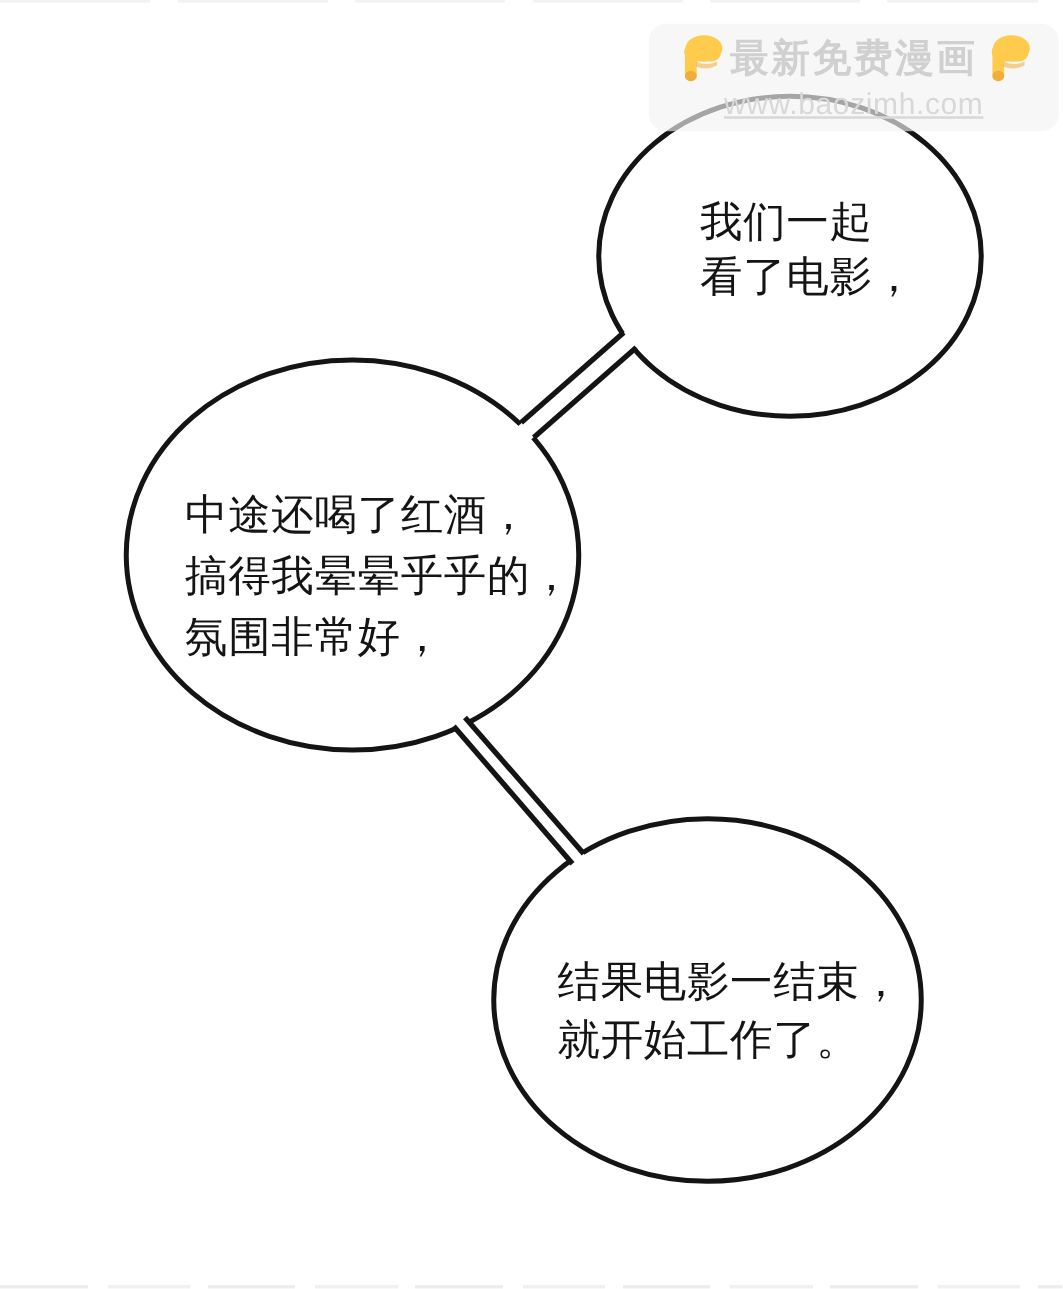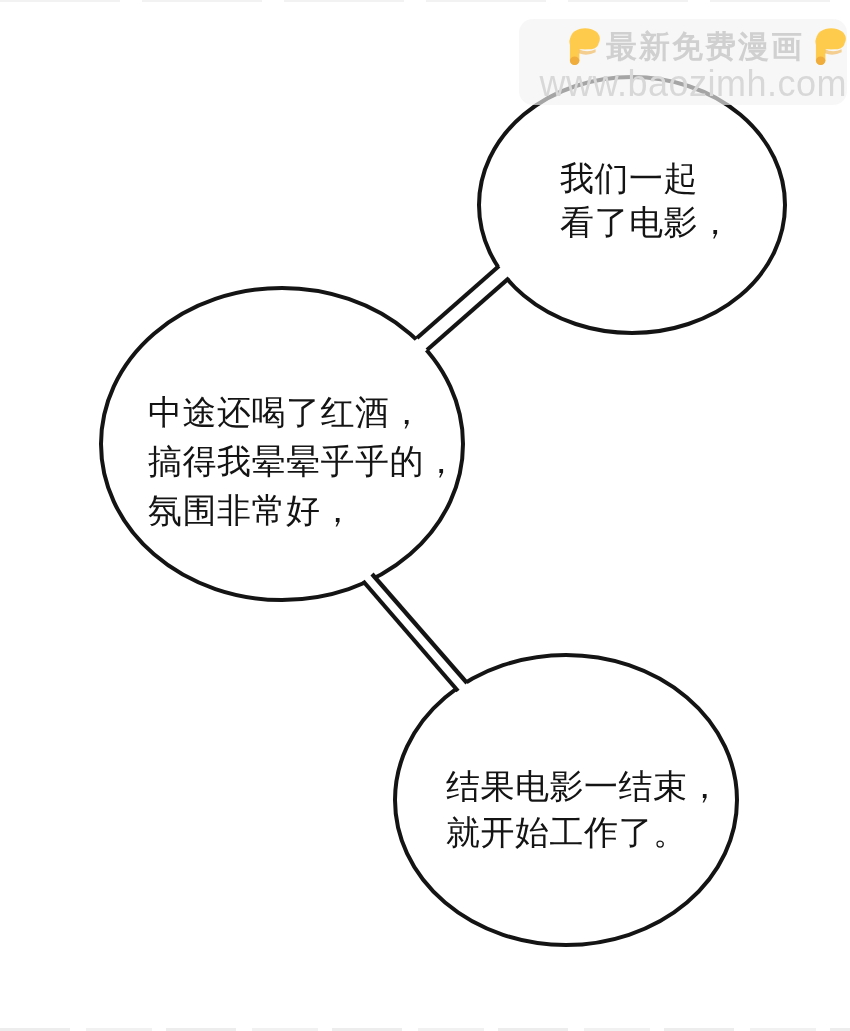--- a/index.html
+++ b/index.html
@@ -25,33 +25,33 @@
   .speech.middle { left:148px; top:388px; font-size:34px; line-height:49px; }
   .speech.bottom { left:446px; top:763px; font-size:34px; line-height:46px; }
 
   
   .watermark {
     position:absolute;
     left:519px; top:19px;
     width:328px; height:86px;
     border-radius:14px;
     background:rgba(242,242,242,0.65);
-    display:flex; flex-direction:column; align-items:flex-end;
+    display:flex; flex-direction:column; align-items:center;
     box-sizing:border-box; padding-top:4px;
   }
   .wm-row1 { display:flex; align-items:center; gap:5px; height:46px; }
   .wm-title {
     font-size:31px; font-weight:700;
     color:#d0d0d0; letter-spacing:2px; line-height:1;
     white-space:nowrap;
   }
   .wm-url {
-    font-size:36px; font-weight:400;
+    font-size:24px; font-weight:400;
     color:#d8d8d8; letter-spacing:0.5px; line-height:34px;
-    margin-top:-2px; white-space:nowrap;
+    margin-top:-2px; white-space:nowrap;text-decoration:underline;
   }
   .hand { width:38px; height:42px; display:inline-block; }
   .hand svg { width:100%; height:100%; display:block; }
 
   
   .edge-top {
     position:absolute; top:0; left:0; right:0; height:2px;
     background:repeating-linear-gradient(90deg, #f2f2f2 0 120px, #ffffff 120px 142px);
   }
   .edge-bottom {

